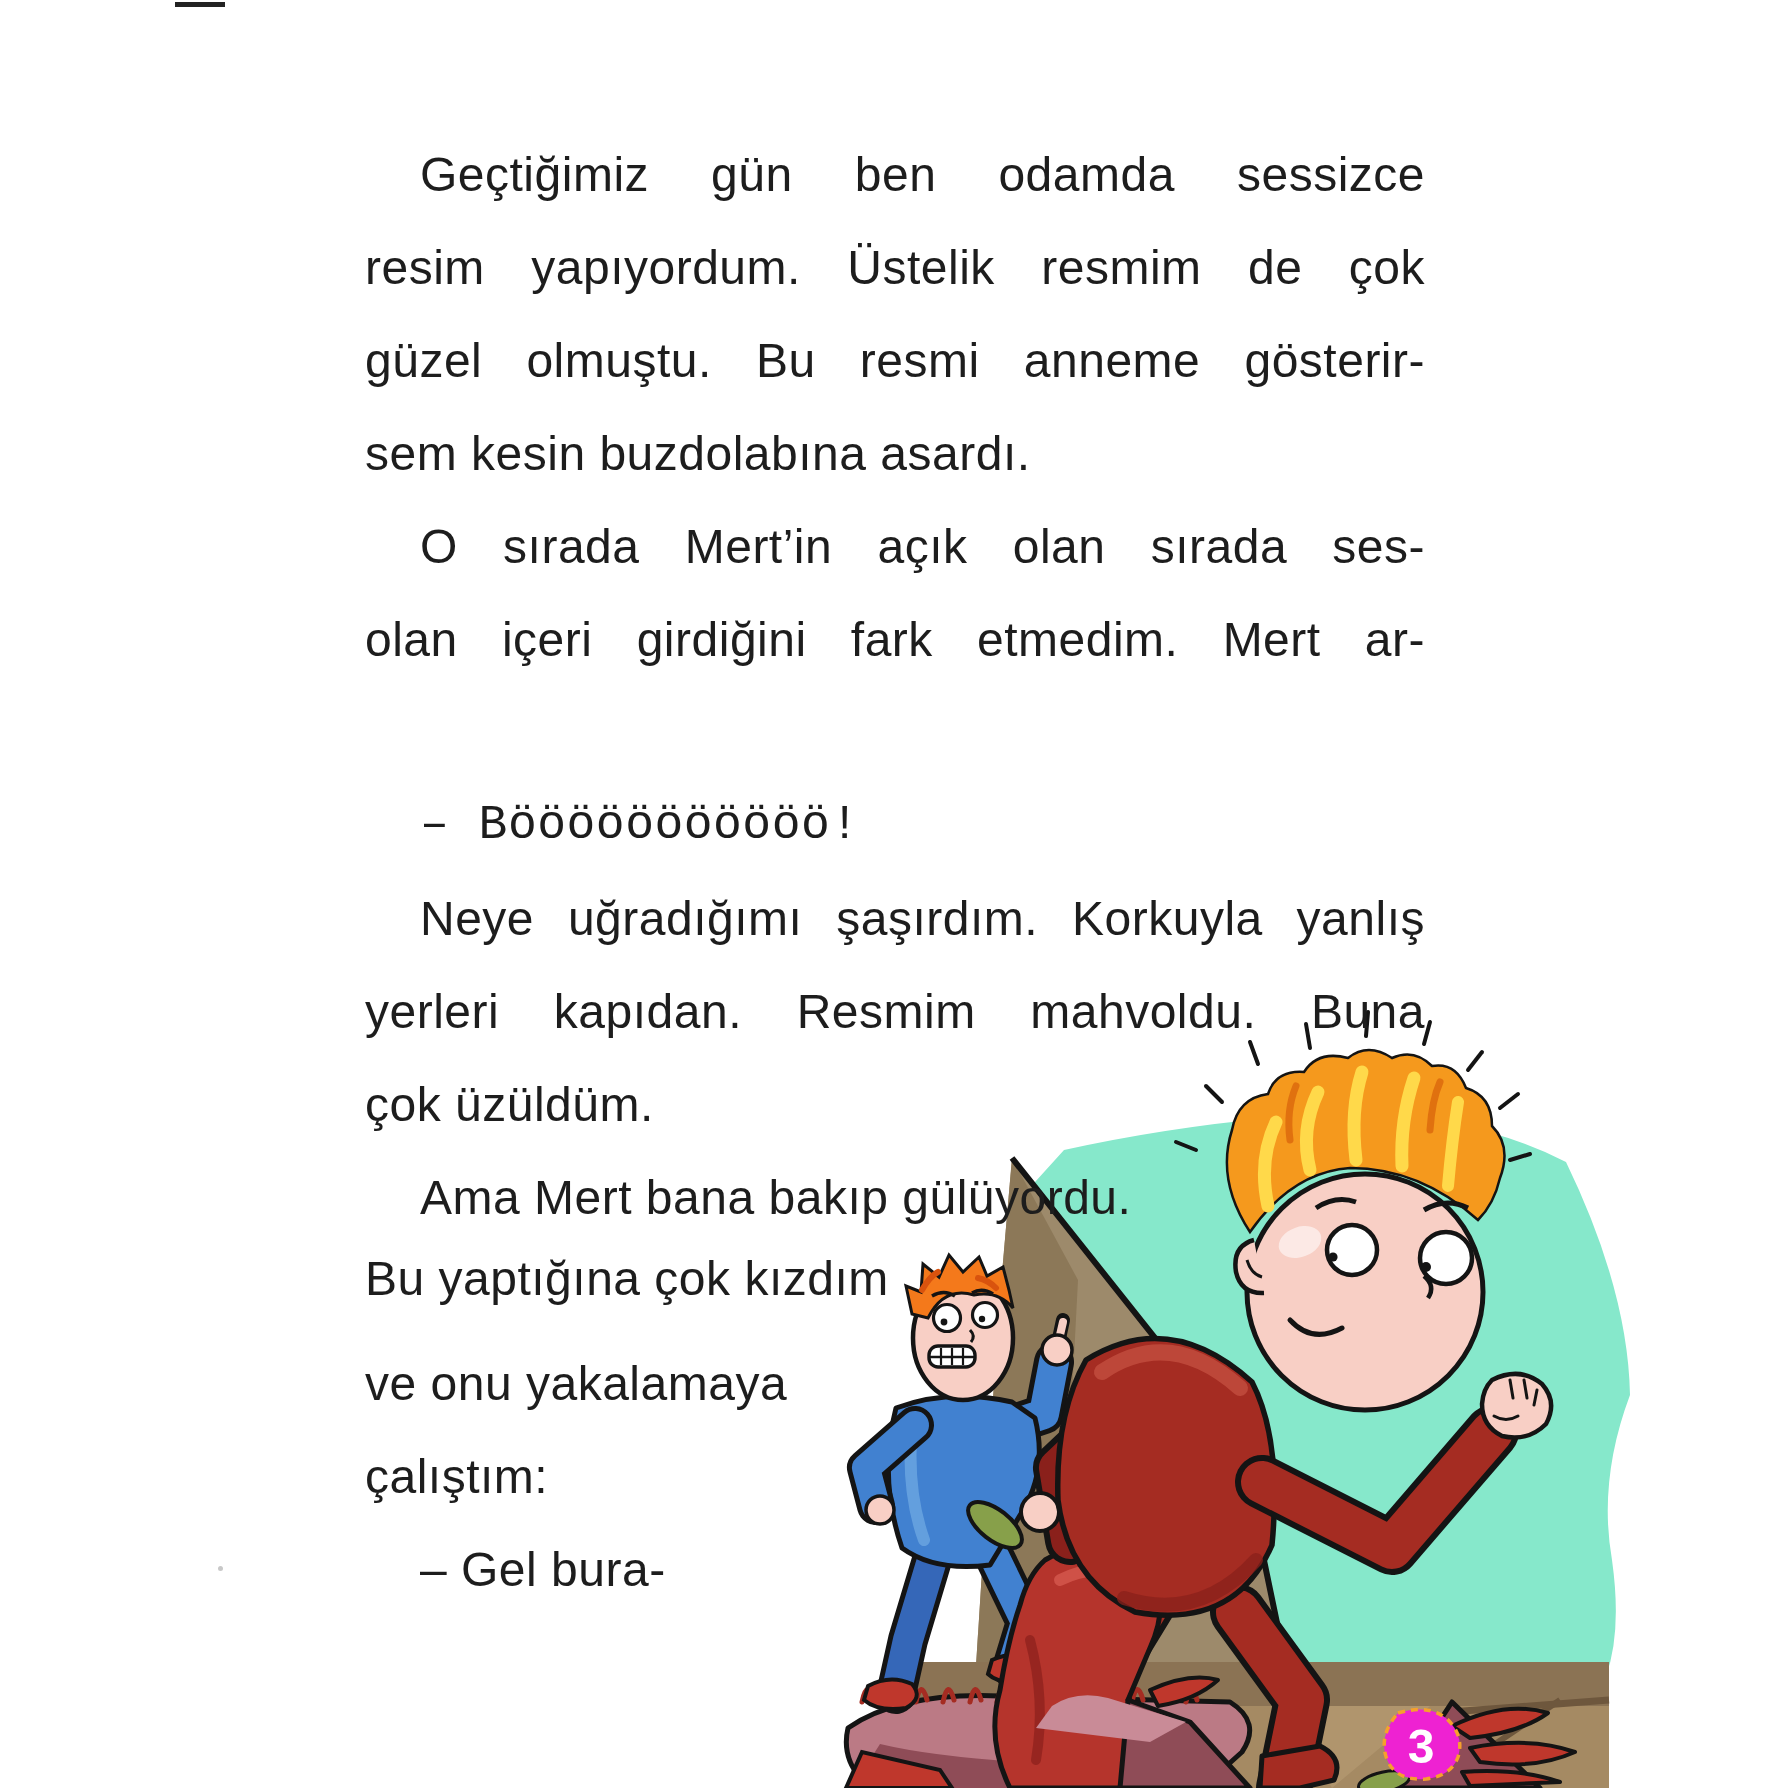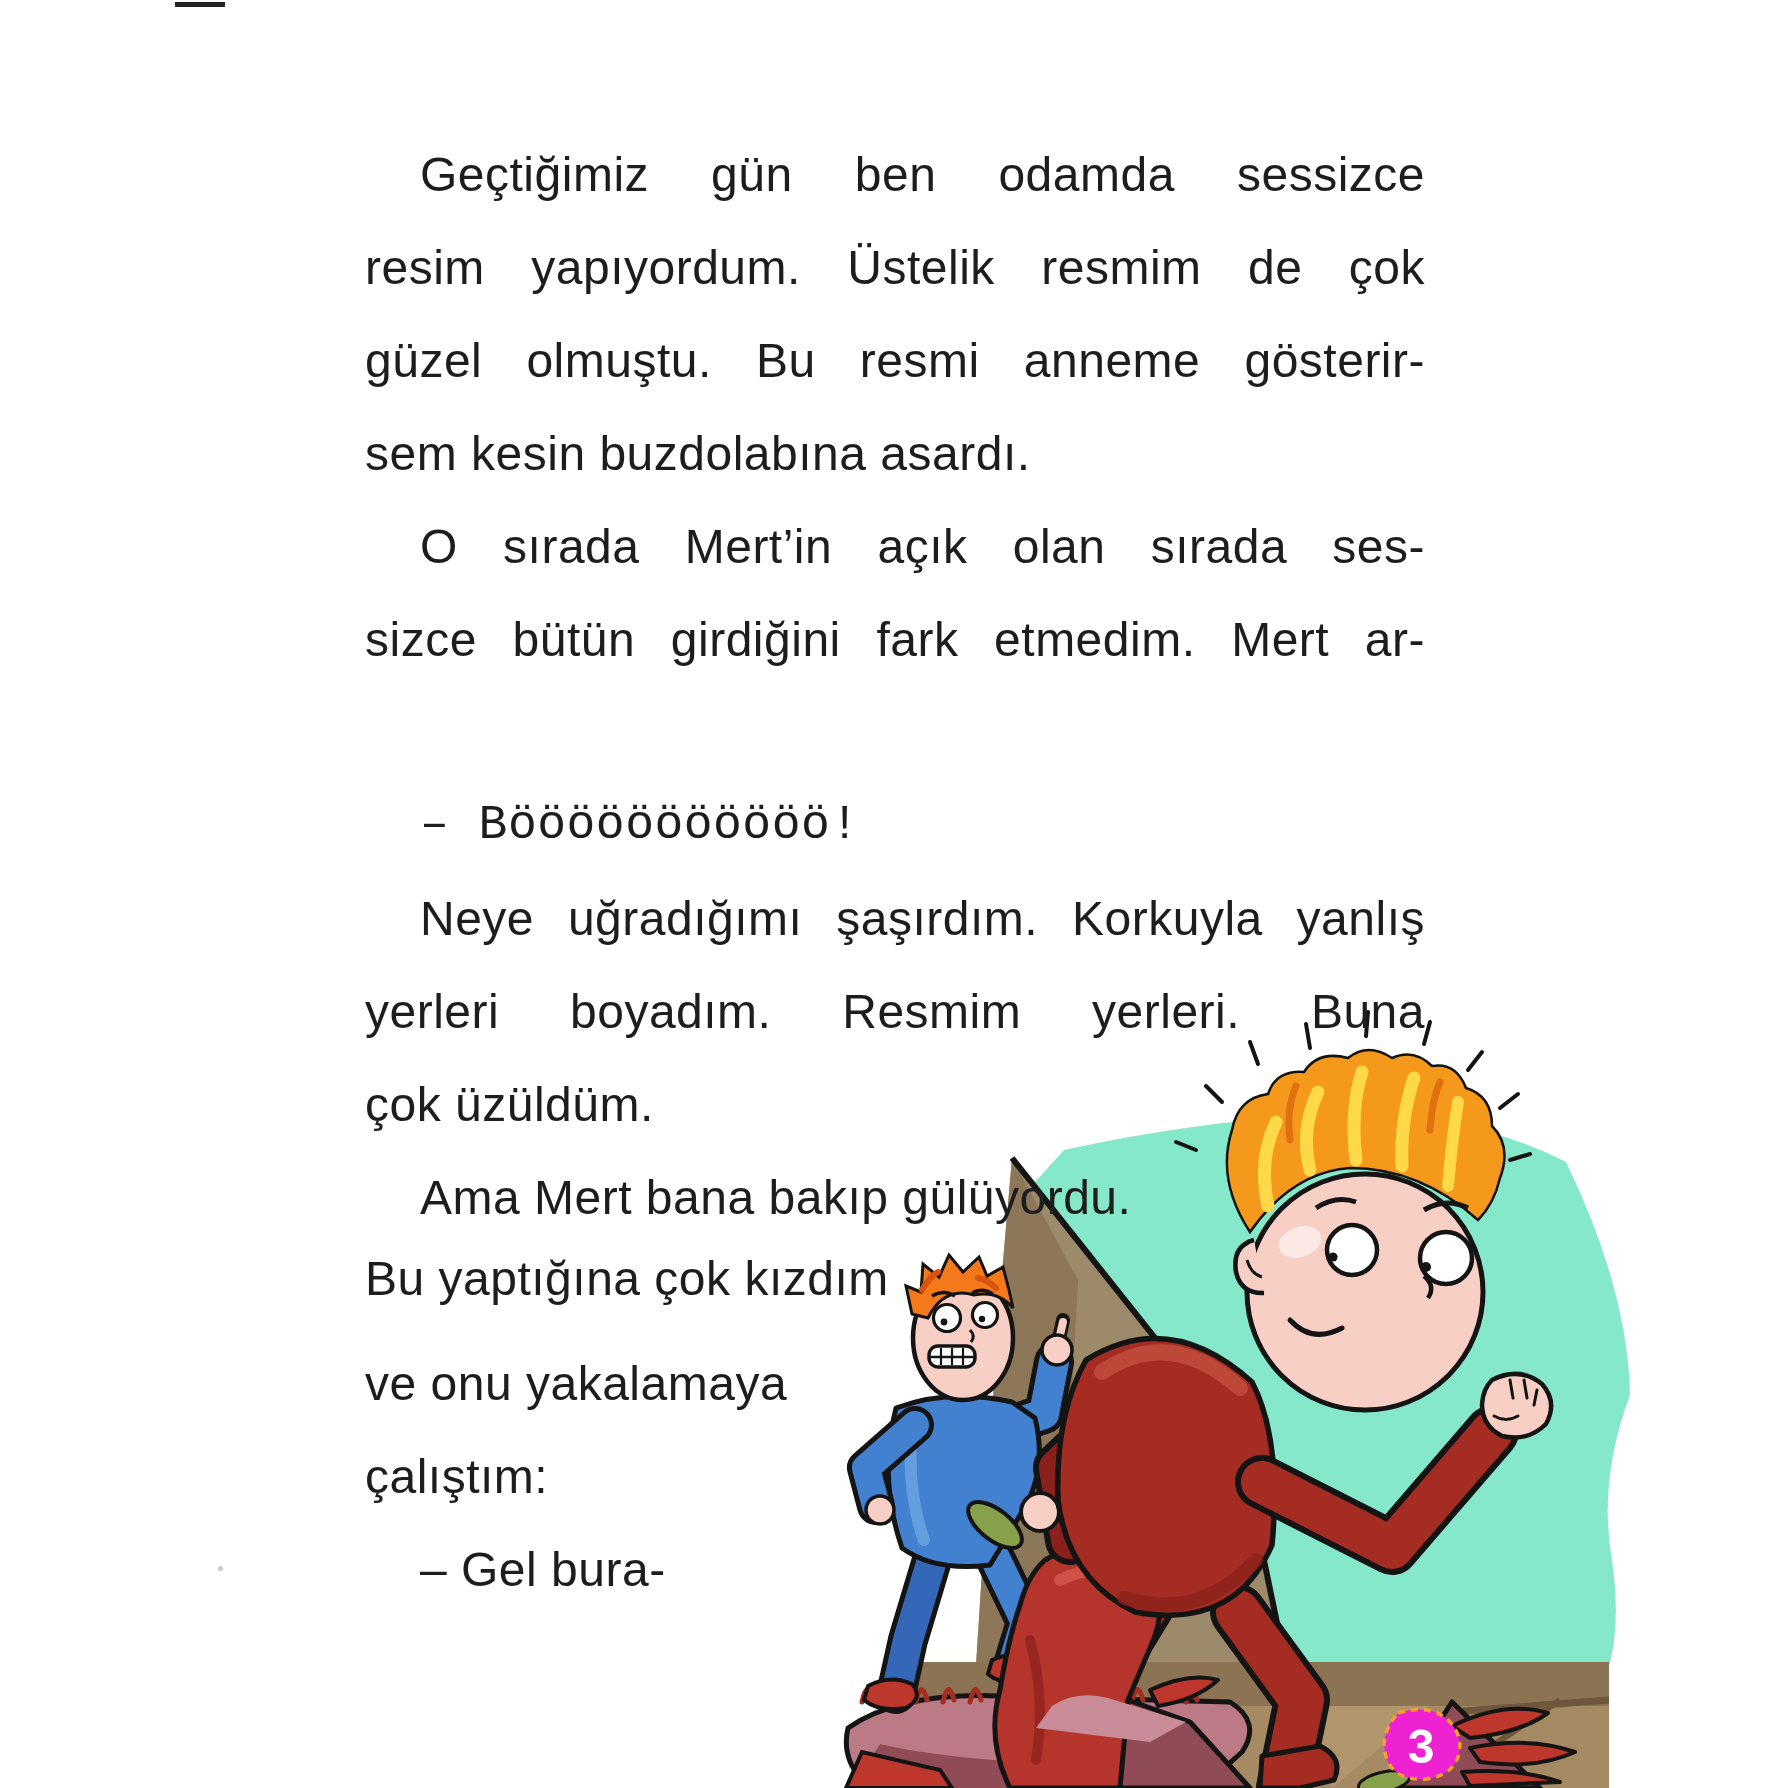--- a/index.html
+++ b/index.html
@@ -22,24 +22,24 @@
 
   <div class="cropmark"></div>
   <div class="speck"></div>
 
   <div id="story">
       <div class="line justify indent" style="top: 128px;">Geçtiğimiz gün ben odamda sessizce</div>
       <div class="line justify" style="top: 221px;">resim yapıyordum. Üstelik resmim de çok</div>
       <div class="line justify" style="top: 314px;">güzel olmuştu. Bu resmi anneme gösterir-</div>
       <div class="line" style="top: 407px;">sem kesin buzdolabına asardı.</div>
       <div class="line justify indent" style="top: 500px;">O sırada Mert’in açık olan sırada ses-</div>
-      <div class="line justify" style="top: 593px;">sizce bütün girdiğini fark etmedim. Mert ar-</div>
+      <div class="line justify" style="top: 593px;">olan içeri girdiğini fark etmedim. Mert ar-</div>
       <div class="line indent" style="top: 779px; font-family: Liberation Mono, monospace;">– Bööööööööööö!</div>
       <div class="line justify indent" style="top: 872px;">Neye uğradığımı şaşırdım. Korkuyla yanlış</div>
-      <div class="line justify" style="top: 965px;">yerleri boyadım. Resmim yerleri. Buna</div>
+      <div class="line justify" style="top: 965px;">yerleri kapıdan. Resmim mahvoldu. Buna</div>
       <div class="line" style="top: 1058px;">çok üzüldüm.</div>
       <div class="line indent" style="top: 1151px;">Ama Mert bana bakıp gülüyordu.</div>
       <div class="line" style="top: 1232px;">Bu yaptığına çok kızdım</div>
       <div class="line" style="top: 1337px;">ve onu yakalamaya</div>
       <div class="line" style="top: 1430px;">çalıştım:</div>
       <div class="line indent" style="top: 1523px;">– Gel bura-</div>
     </div>
 
   <svg id="illus" width="1788" height="1788" viewBox="0 0 1788 1788">
 

